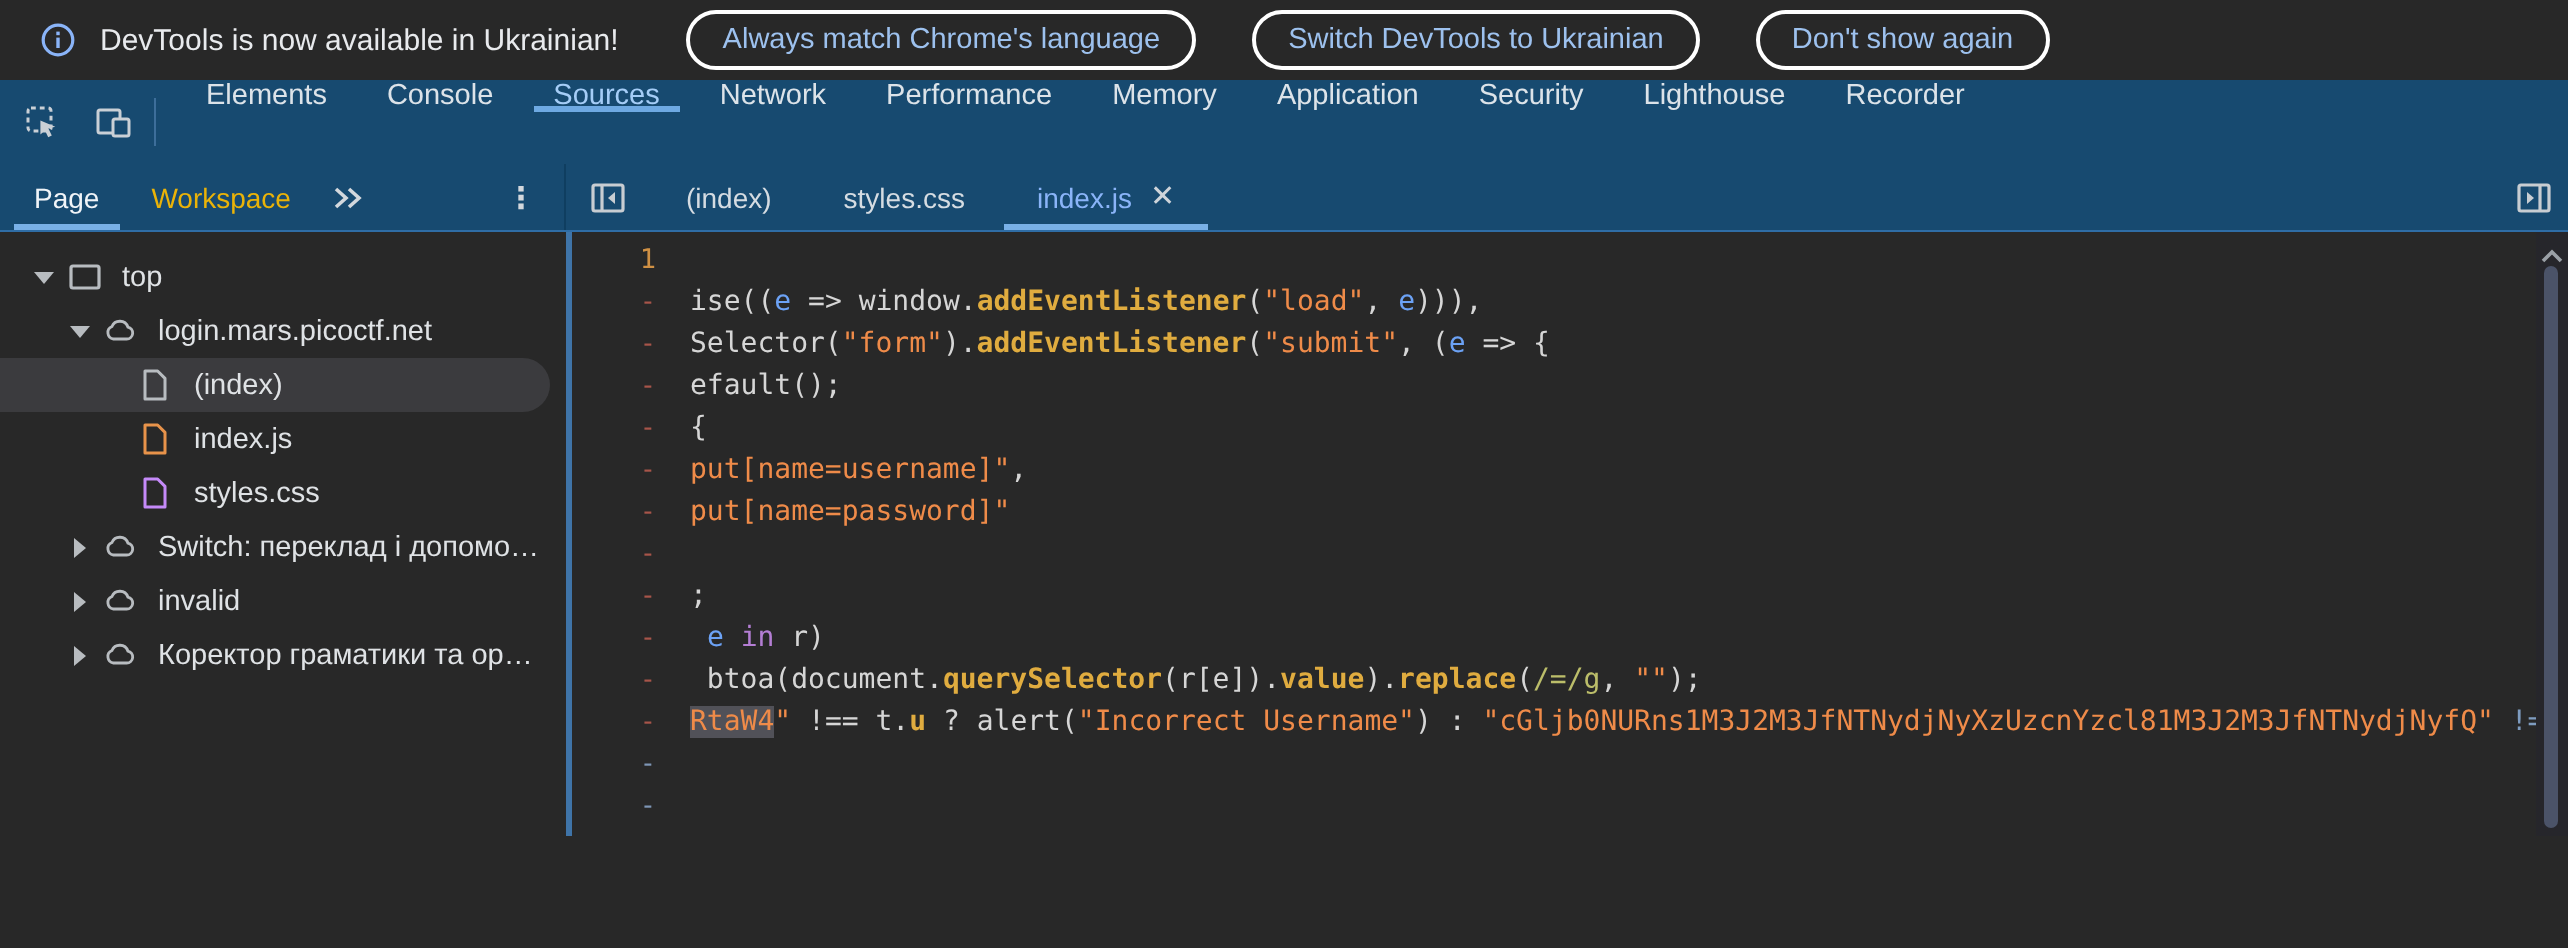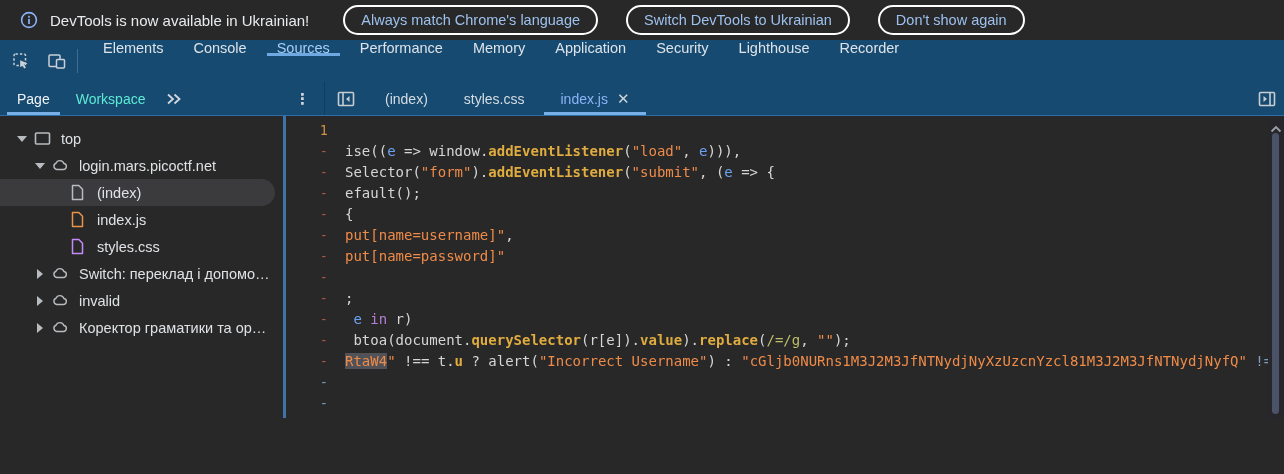--- a/index.html
+++ b/index.html
@@ -21,22 +21,22 @@
   .iico { margin-left:20px; display:flex; }
   
   .main-toolbar { height:42px; background:#174a70; display:flex; align-items:stretch; }
   .mt-icons { display:flex; align-items:center; padding-left:12px; gap:16px; }
   .vsep { width:1px; height:24px; background:#3d6e9a; margin:auto 10px; }
   .main-tab { position:relative; display:flex; align-items:center; padding:0 15px; color:#dce3e9; font-size:14.5px; }
   .main-tab.selected { color:#a5cdf7; }
   .main-tab.selected::after { content:""; position:absolute; left:5px; right:5px; bottom:0; height:3px; background:#6ea9e2; }
   
   .sources-toolbar { height:34px; background:#174a70; display:flex; align-items:stretch; border-bottom:1px solid #2f6da6; }
-  .nav-left { width:325px; display:flex; align-items:stretch; border-right:1px solid #0f3e60; padding-left:4px; }
-  .panel-tab { position:relative; display:flex; align-items:center; padding:0 13px; color:#5eead4; font-size:14px; }
+  .nav-left { width:283px; display:flex; align-items:stretch; border-right:1px solid #0f3e60; padding-left:4px; }
+  .panel-tab { position:relative; display:flex; align-items:center; padding:0 13px; color:#eab308; font-size:14px; }
   .panel-tab.selected { color:#f0f4f8; }
   .panel-tab.selected::after { content:""; position:absolute; left:3px; right:3px; bottom:0; height:3px; background:#79b0e6; }
   .tb-icon { display:flex; align-items:center; color:#d3d8dd; }
   .kebab { margin-left:auto; margin-right:14px; display:flex; align-items:center; color:#d3d8dd; font-size:15px; font-weight:bold; letter-spacing:0; }
   .nav-right { flex:1; display:flex; align-items:stretch; }
   .dock-ico { display:flex; align-items:center; padding:0 12px; }
   .file-tab { position:relative; display:flex; align-items:center; padding:0 18px; color:#d5dce2; font-size:14px; }
   .file-tab.selected { color:#8ab4f8; }
   .file-tab.selected::after { content:""; position:absolute; left:2px; right:2px; bottom:0; height:3px; background:#79b0e6; }
   .tab-x { margin-left:9px; color:#ced4da; font-size:15px; line-height:1; }
@@ -102,20 +102,21 @@
           <rect x="2" y="3" width="11" height="11.5" rx="1" fill="none" stroke="#cad0d6" stroke-width="1.5"></rect>
           <rect x="9.5" y="7.5" width="8" height="8.5" rx="1" fill="#174a70" stroke="#cad0d6" stroke-width="1.5"></rect>
         </svg>
     </span>
   </div>
   <div class="vsep"></div>
   <div id="main-tabs" style="display:flex;align-items:flex-start;">
       <div class="main-tab">Elements</div>
       <div class="main-tab">Console</div>
       <div class="main-tab selected">Sources</div>
+      <div class="main-tab">Network</div>
       <div class="main-tab">Performance</div>
       <div class="main-tab">Memory</div>
       <div class="main-tab">Application</div>
       <div class="main-tab">Security</div>
       <div class="main-tab">Lighthouse</div>
       <div class="main-tab">Recorder</div>
     </div>
 </div>
 
 <div class="sources-toolbar">

